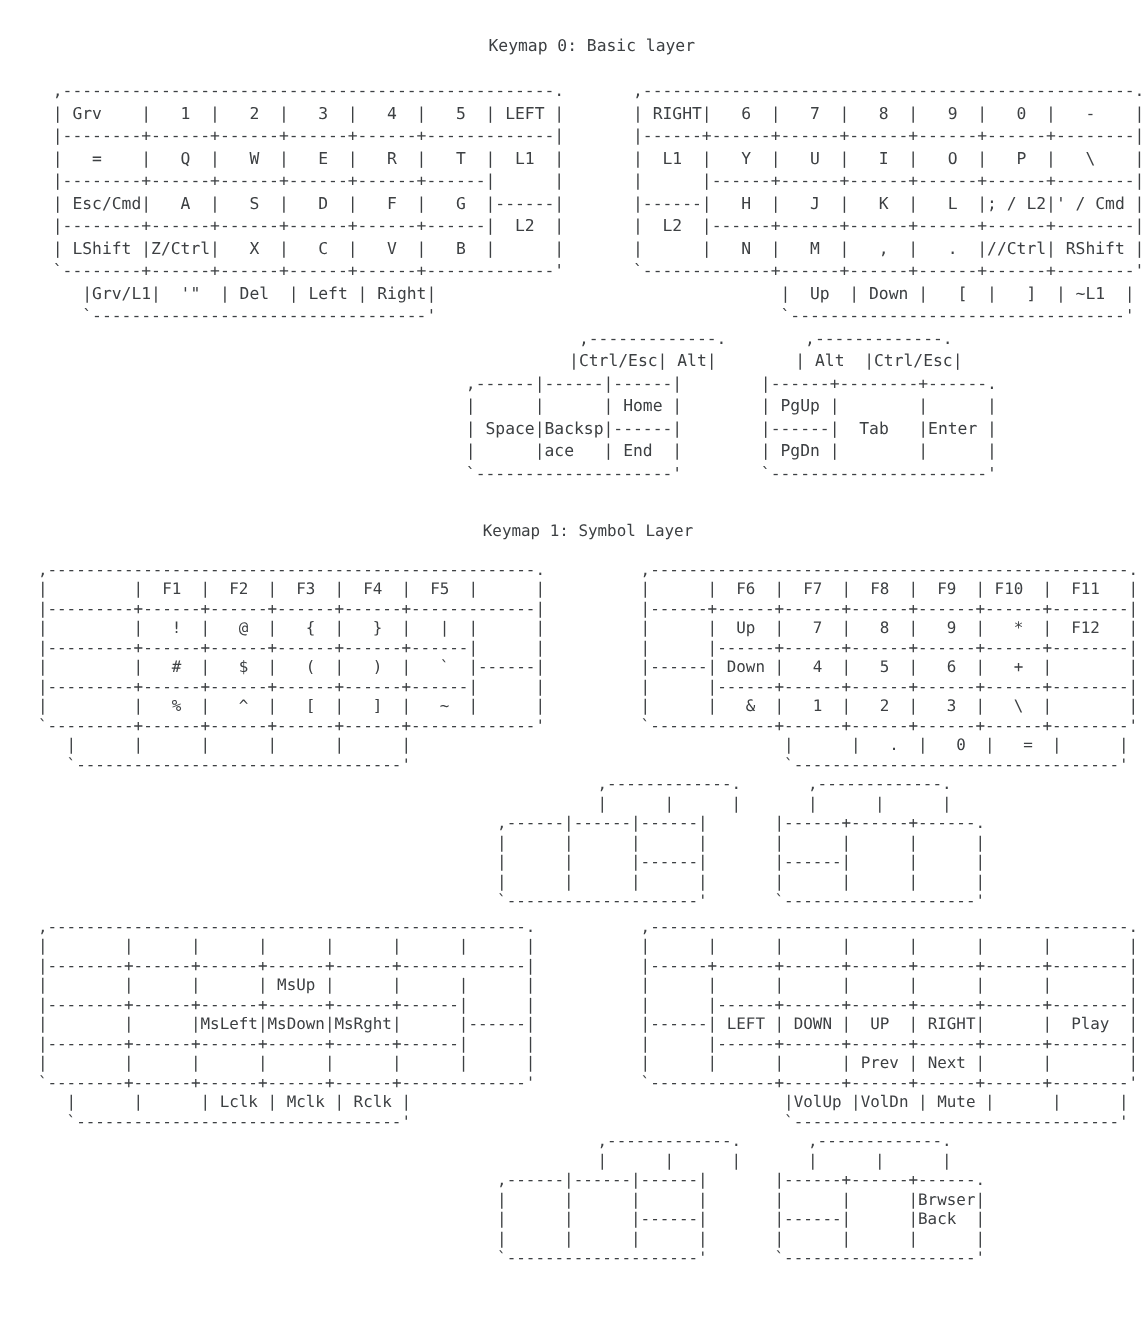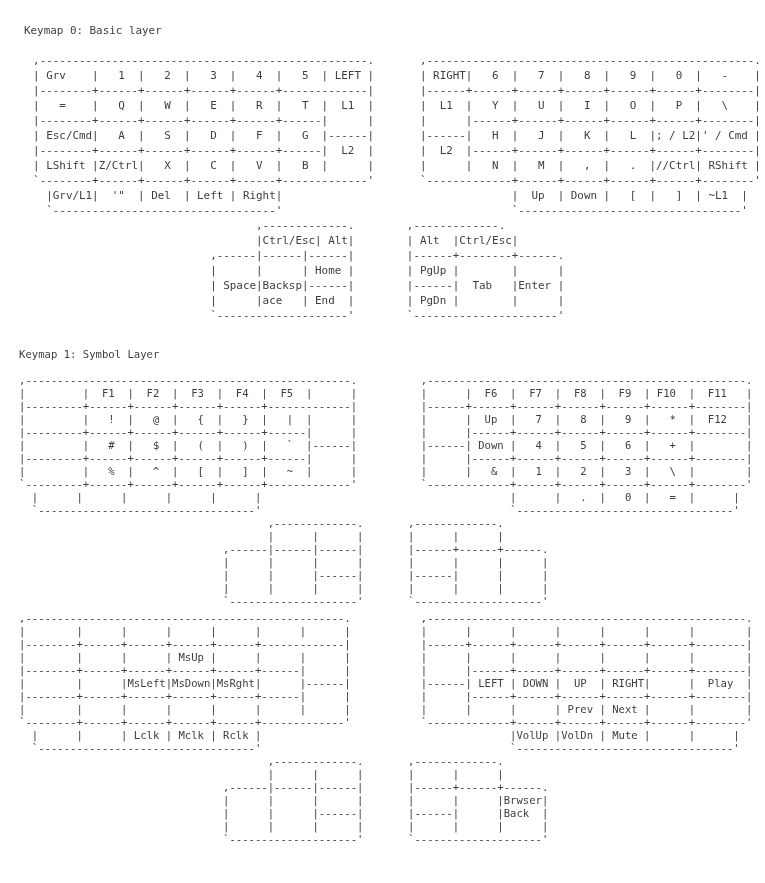--- a/index.html
+++ b/index.html
@@ -6,20 +6,21 @@
   html, body { margin: 0; padding: 0; }
   body {
     width: 765px;
     height: 883px;
     background: #ffffff;
     overflow: hidden;
   }
   .doc {
     padding: 23px 0 0 19px;
     color: #3d4043;
+    text-align: center;
   }
   .keymap-section { display: block; }
   .keymap-title {
     font-family: "DejaVu Sans Mono", "Liberation Mono", monospace;
     font-weight: normal;
     color: #3d4043;
     margin: 0;
   }
   pre.art {
     font-family: "DejaVu Sans Mono", "Liberation Mono", monospace;

